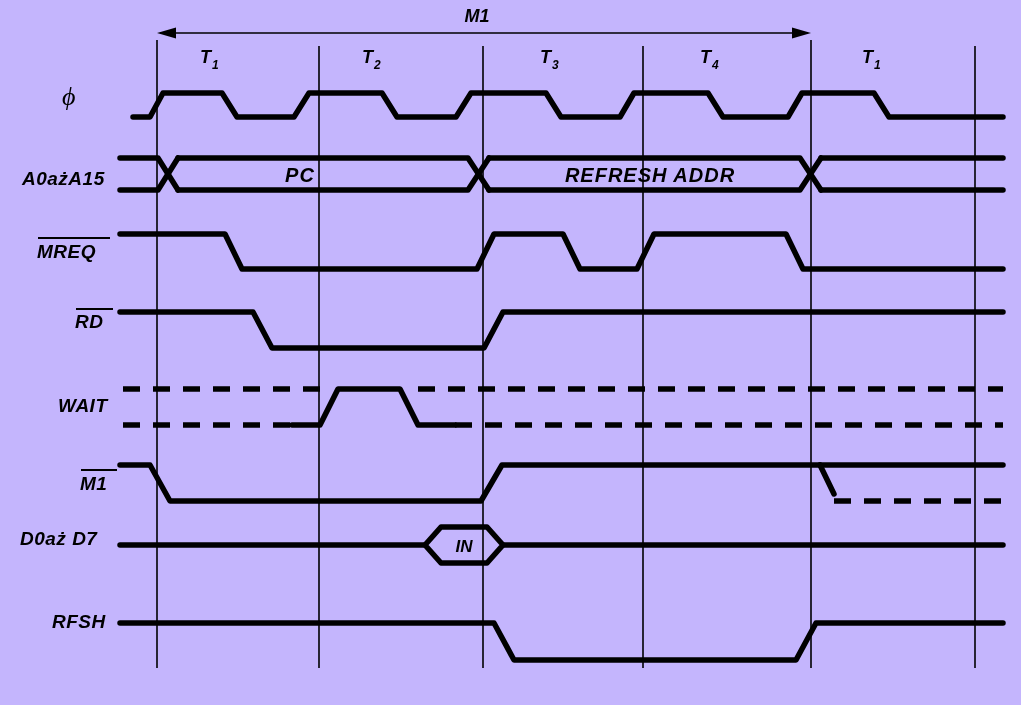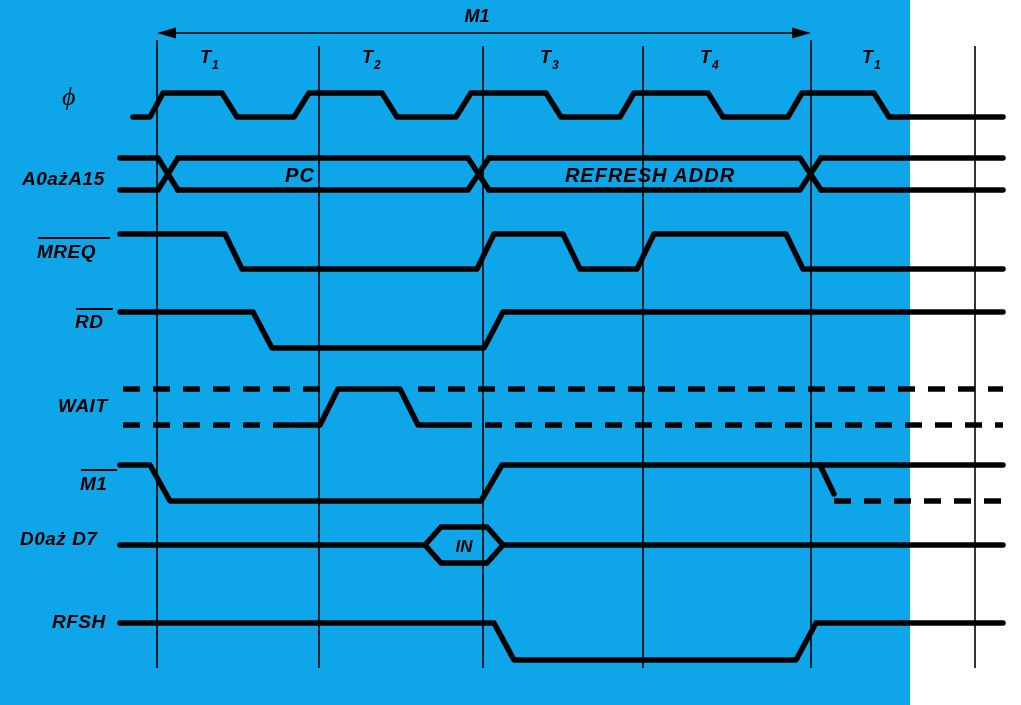--- a/index.html
+++ b/index.html
@@ -9,23 +9,23 @@
     background: #ffffff;
   }
   body {
     width: 1021px;
     height: 705px;
     font-family: "Liberation Sans", sans-serif;
     overflow: hidden;
   }
   #diagram-root {
     position: relative;
-    width: 910px;
+    width: 1021px;
     height: 705px;
-    background: #0ea5e9;
+    background: #c4b5fd;
   }
   #timing-svg {
     position: absolute;
     left: 0;
     top: 0;
     width: 1021px;
     height: 705px;
     display: block;
   }
   .sig-label {

